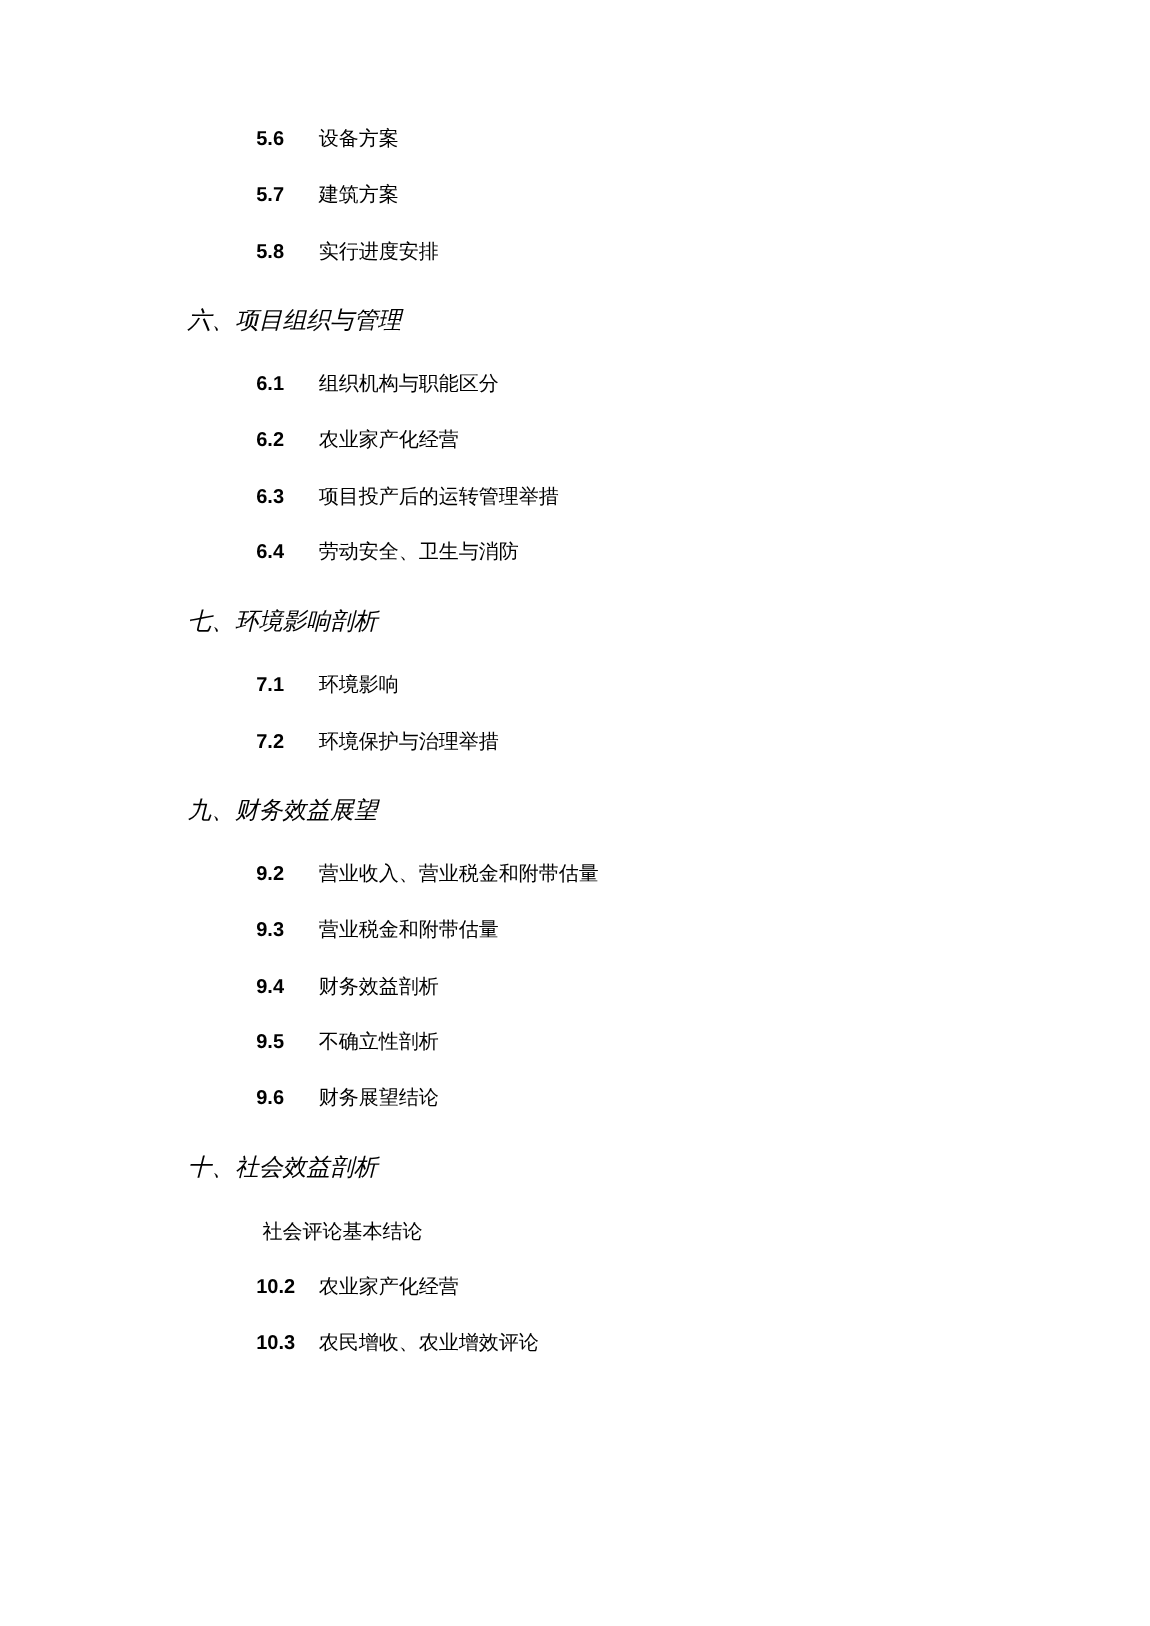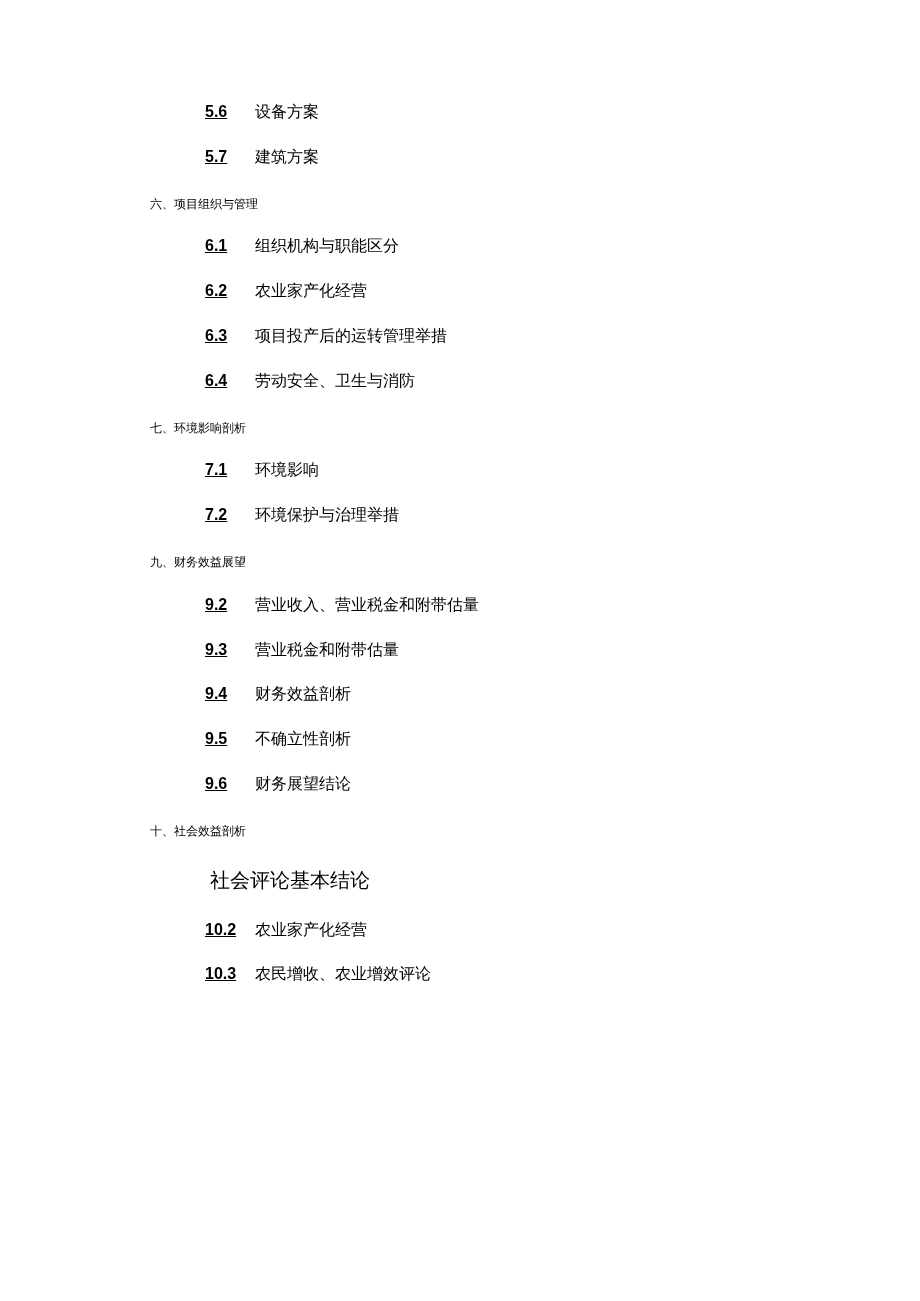--- a/index.html
+++ b/index.html
@@ -14,59 +14,63 @@
       font-family: "SimSun", "宋体", serif;
       color: #000000;
       padding-top: 90px;
       padding-left: 150px;
       padding-right: 80px;
     }
     .toc-section {
       margin-bottom: 8px;
     }
     .toc-heading {
-      font-size: 12px;
+      font-size: 19px;
       line-height: 2.4;
       margin-bottom: 6px;
       margin-top: 10px;
+      font-style: italic;
     }
     .toc-subitem {
       font-size: 16px;
       line-height: 2.8;
       padding-left: 55px;
       display: flex;
     }
     .toc-number {
       font-family: Arial, "Helvetica Neue", sans-serif;
       font-weight: bold;
       margin-right: 14px;
       min-width: 36px;
-      text-decoration: underline;
     }
     .toc-text {
       font-family: "SimSun", "宋体", serif;
     }
     .toc-sub-noNum {
-      font-size: 20px;
+      font-size: 16px;
       line-height: 2.8;
       padding-left: 60px;
     }
   </style>
 </head>
 <body>
 
 <div id="toc-root">
     <div class="toc-section">
       <div class="toc-subitem">
         <span class="toc-number">5.6</span>
         <span class="toc-text">设备方案</span>
       </div>
       <div class="toc-subitem">
         <span class="toc-number">5.7</span>
         <span class="toc-text">建筑方案</span>
+      </div>
+      <div class="toc-subitem">
+        <span class="toc-number">5.8</span>
+        <span class="toc-text">实行进度安排</span>
       </div>
     </div>
     <div class="toc-section">
       <div class="toc-heading">六、项目组织与管理</div>
       <div class="toc-subitem">
         <span class="toc-number">6.1</span>
         <span class="toc-text">组织机构与职能区分</span>
       </div>
       <div class="toc-subitem">
         <span class="toc-number">6.2</span>

